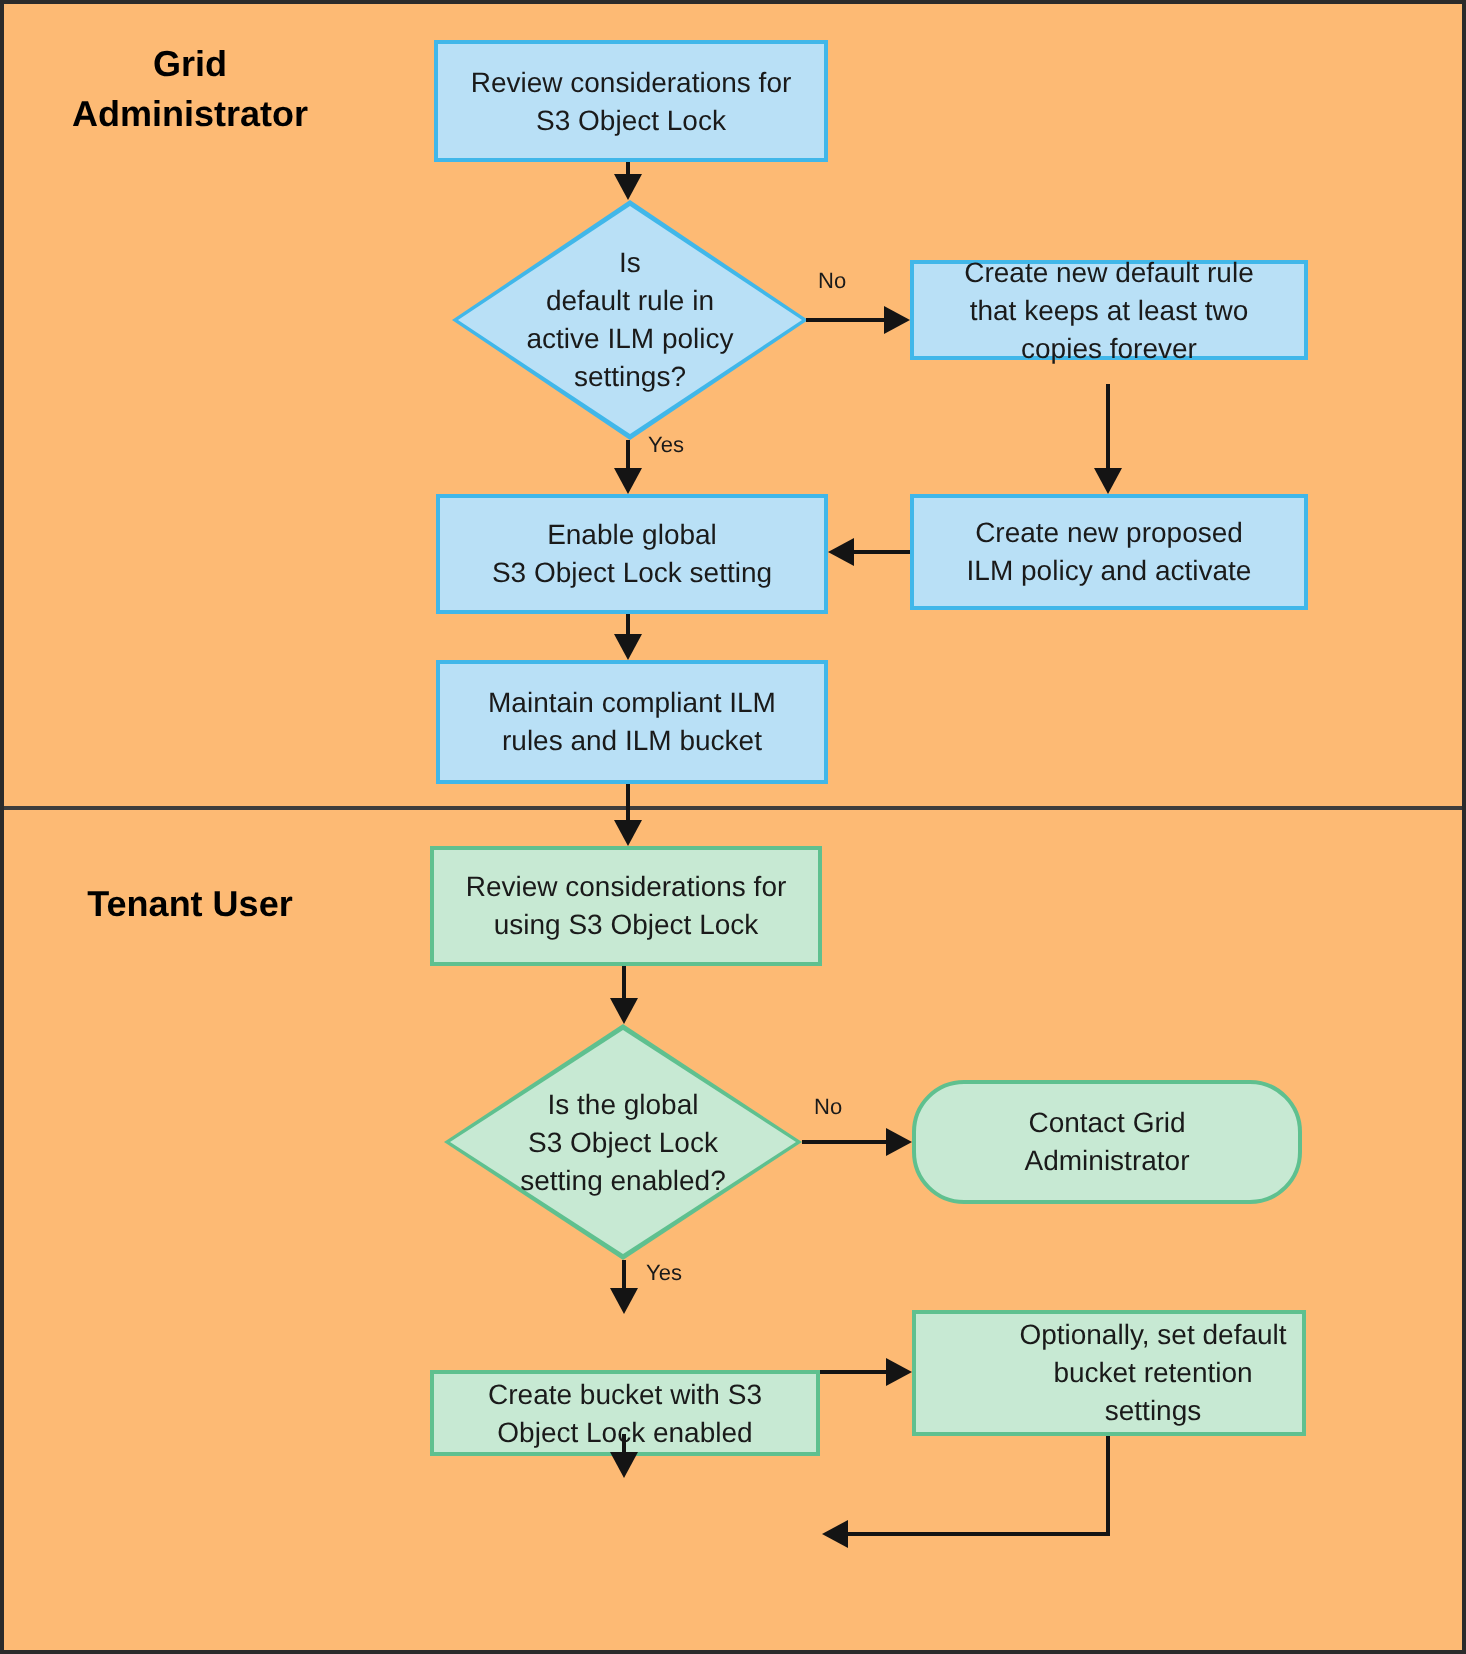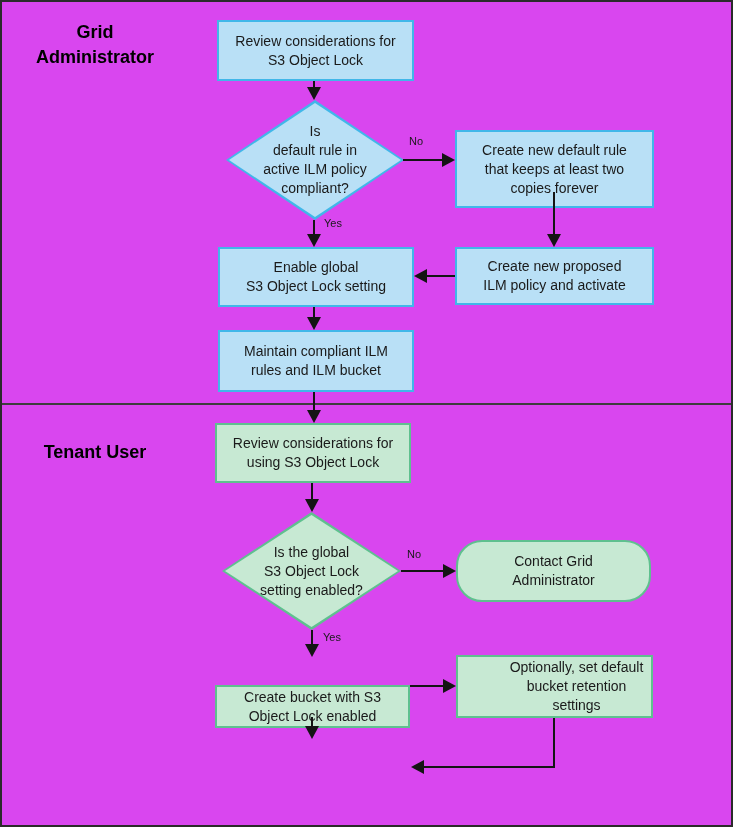--- a/index.html
+++ b/index.html
@@ -15,21 +15,21 @@
   * { margin: 0; padding: 0; box-sizing: border-box; }
   body {
     background: #ffffff;
     font-family: "Liberation Sans", sans-serif;
     color: var(--text);
   }
   .canvas {
     position: relative;
     width: 733px;
     height: 827px;
-    background: #d946ef;
+    background: #fdba74;
     border: 2px solid var(--frame);
     overflow: hidden;
   }
   .divider {
     position: absolute;
     left: 0; right: 0;
     top: 401px;
     height: 2px;
     background: var(--divider);
   }
@@ -126,24 +126,24 @@
     <span class="node-text">Review considerations for
 S3 Object Lock</span>
   </div>
 
   <div class="diamond" style="left:224px; top:98px; width:178px; height:120px;">
     <div class="diamond-shape blue"></div>
     <div class="diamond-fill blue"></div>
     <div class="diamond-label">Is
 default rule in
 active ILM policy
-compliant?</div>
-  </div>
-
-  <div class="node node-blue" style="left:453px; top:128px; width:199px; height:78px;">
+settings?</div>
+  </div>
+
+  <div class="node node-blue" style="left:453px; top:128px; width:199px; height:50px;">
     <span class="node-text">Create new default rule
 that keeps at least two
 copies forever</span>
   </div>
 
   <div class="node node-blue" style="left:216px; top:245px; width:196px; height:60px;">
     <span class="node-text">Enable global
 S3 Object Lock setting</span>
   </div>
 

